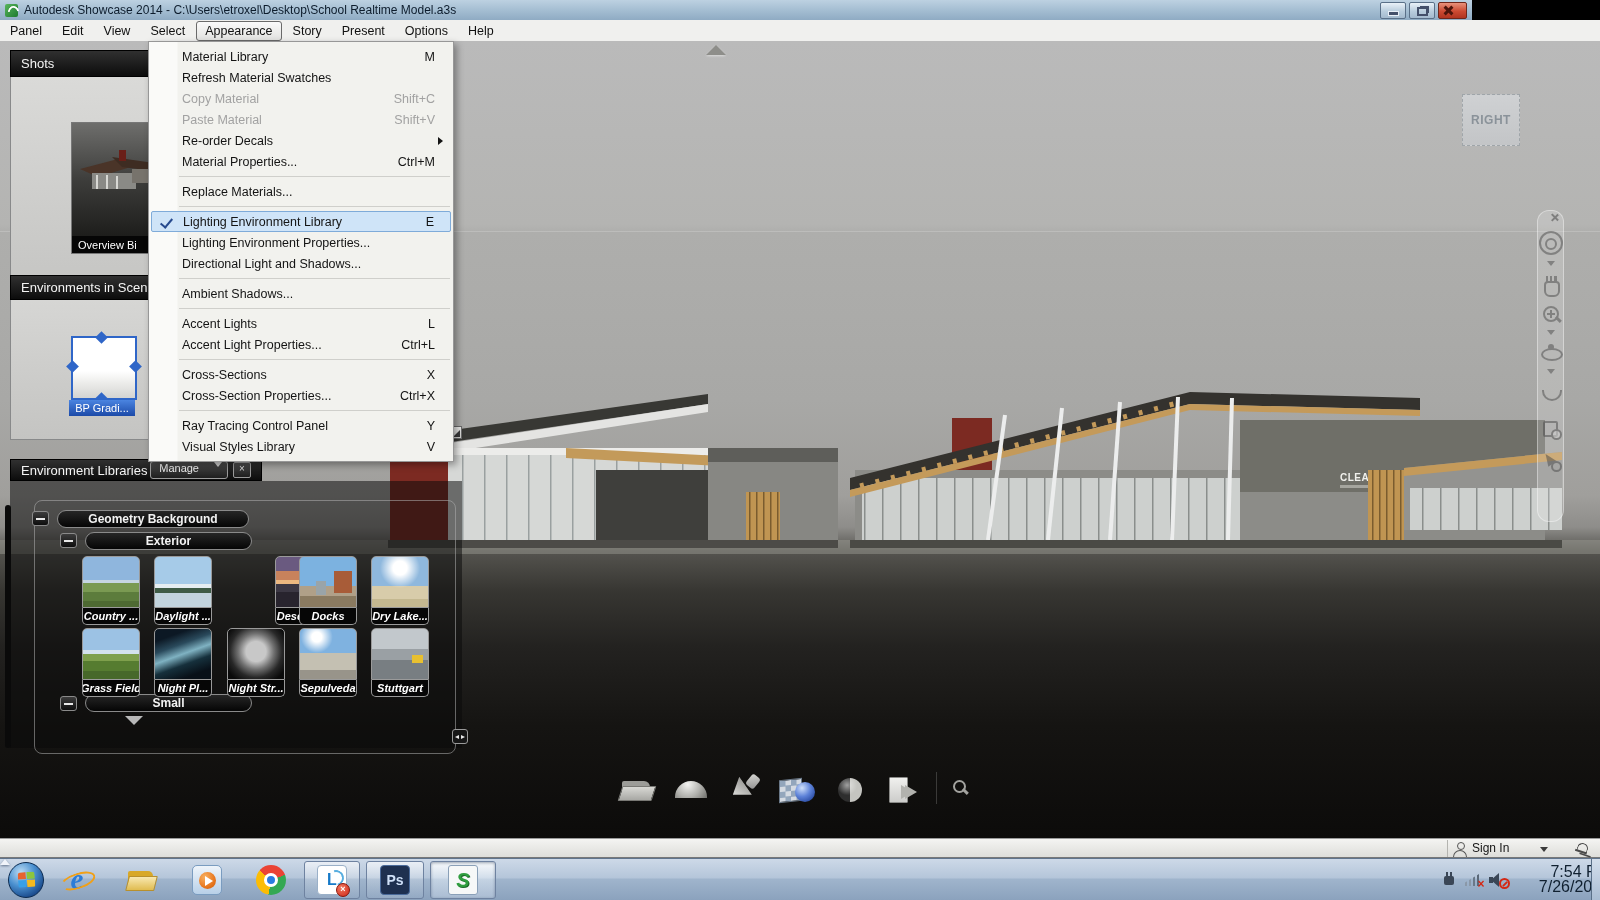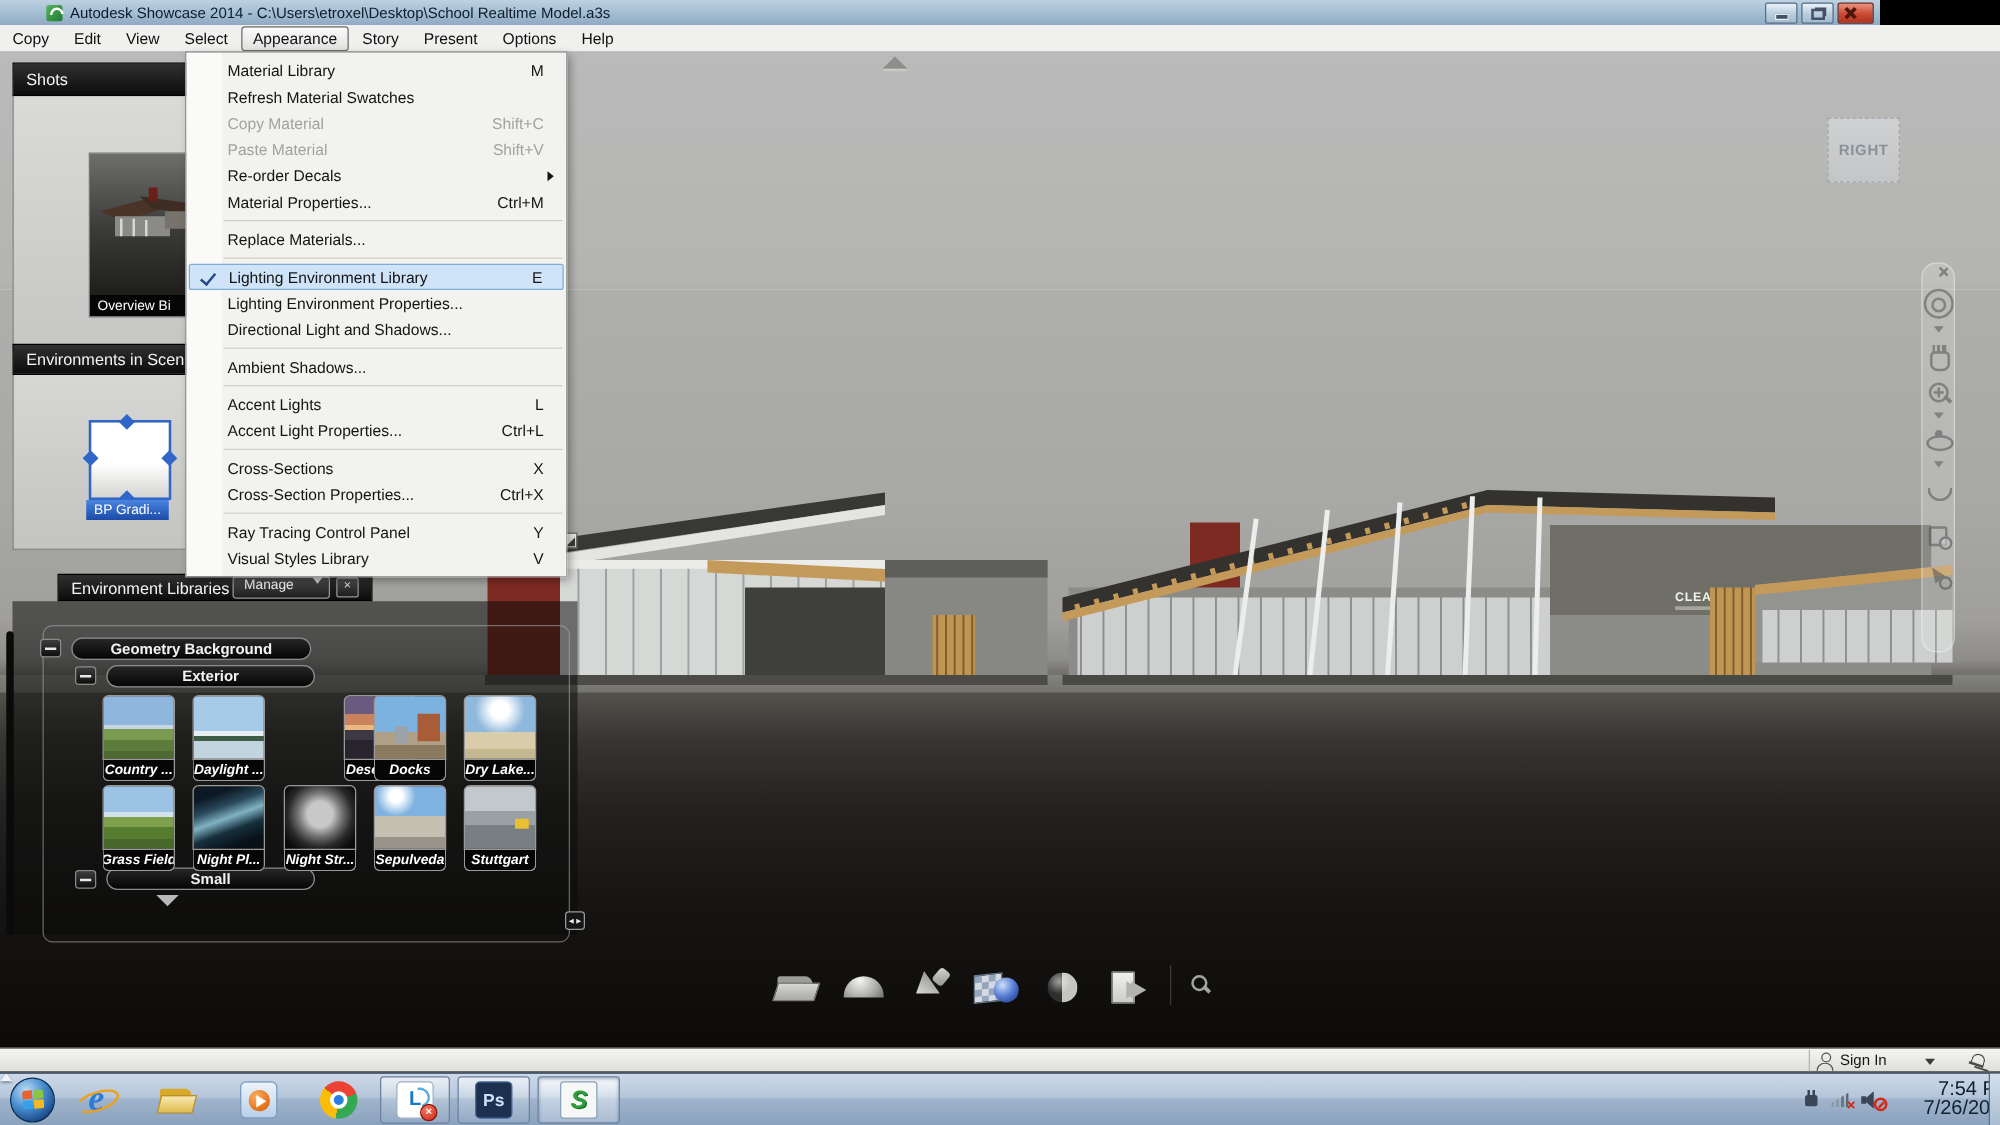--- a/index.html
+++ b/index.html
@@ -2,21 +2,21 @@
 <html><head>
 <meta charset="utf-8">
 <style>
   html,body{margin:0;padding:0;background:#000;}
   #app{position:relative;width:1600px;height:900px;overflow:hidden;
        font-family:"Liberation Sans","DejaVu Sans",sans-serif;
        -webkit-font-smoothing:antialiased;}
   
   #titlebar{position:absolute;left:0;top:0;width:1472px;height:20px;
     background:linear-gradient(180deg,#bdd1e1 0%,#a7c0d4 45%,#8fabc3 100%);
-    border-bottom:1px solid #6e8296;display:flex;align-items:center;padding-left:32px;}
+    border-bottom:1px solid #6e8296;display:flex;align-items:center;}
   #app-icon{width:13px;height:13px;margin:0 6px 0 5px;border-radius:2px;
     background:linear-gradient(135deg,#58b55e,#1e7a2e);position:relative;}
   #app-icon::after{content:"";position:absolute;left:3px;top:2px;width:7px;height:7px;
     border:2px solid #fff;border-color:#fff transparent transparent #fff;border-radius:50%;
     transform:rotate(40deg);}
   #title-text{font-size:12px;color:#0d1c2c;}
   #win-btns{position:absolute;right:5px;top:2px;display:flex;gap:3px;}
   .winbtn{width:24px;height:15px;border:1px solid #5a7088;border-radius:2px;position:relative;
     background:linear-gradient(180deg,#e9f1f8,#b9cddd 55%,#a4bace);}
   .winbtn.close{width:27px;background:linear-gradient(180deg,#e9927c,#cc4a32 55%,#b03420);border-color:#70261a;}
@@ -96,21 +96,21 @@
   #env-body::after{content:"";position:absolute;right:0;top:0;bottom:0;width:7px;
     background:linear-gradient(180deg,#f4f4f2,#dcdcda);border-left:1px solid #aaa;}
   #bp-thumb{position:absolute;left:60px;top:36px;width:62px;height:60px;border:2px solid #2f66c8;
     background:linear-gradient(180deg,#ffffff 0 55%,#ececea 75%,#d4d4d2);}
   .notch{position:absolute;width:9px;height:9px;background:#2f66c8;transform:rotate(45deg);}
   .notch.n{left:24px;top:-5px;} .notch.s{left:24px;bottom:-5px;} .notch.w{left:-5px;top:24px;} .notch.e{right:-5px;top:24px;}
   #bp-lbl{position:absolute;left:58px;top:100px;width:66px;height:16px;
     background:linear-gradient(180deg,#4a84e0,#1c4aa8);color:#fff;font-size:11px;
     display:flex;align-items:center;justify-content:center;white-space:nowrap;overflow:hidden;}
   
-  #lib-hdr{position:absolute;left:10px;top:459px;width:252px;height:22px;margin-left:36px;}
+  #lib-hdr{position:absolute;left:10px;top:459px;width:252px;height:22px;}
   #lib-title{flex:1;}
   #manage-btn{height:16px;padding:0 5px 0 8px;background:linear-gradient(180deg,#4c4c4c,#1e1e1e);
     border:1px solid #9a9a9a;border-radius:3px;color:#eee;font-size:11px;display:flex;align-items:flex-start;gap:15px;}
   #manage-btn .arr{width:0;height:0;border-left:4px solid transparent;border-right:4px solid transparent;border-top:5px solid #ccc;}
   #lib-close{width:16px;height:14px;margin-left:5px;background:linear-gradient(180deg,#4c4c4c,#1e1e1e);
     border:1px solid #9a9a9a;border-radius:2px;color:#ddd;font-size:10px;line-height:12px;text-align:center;}
   #lib-close::after{content:"×";}
   #lib-body{position:absolute;left:10px;top:481px;width:452px;height:267px;background:rgba(10,10,10,.52);}
   #lib-outline{position:absolute;left:34px;top:500px;width:420px;height:252px;border:1px solid rgba(175,175,175,.55);border-radius:8px;}
   #lib-scroll{position:absolute;left:5px;top:505px;width:6px;height:243px;background:#0a0a0a;border-radius:3px;}
@@ -282,21 +282,21 @@
     <span id="app-icon"></span>
     <span id="title-text">Autodesk Showcase 2014 - C:\Users\etroxel\Desktop\School Realtime Model.a3s</span>
     <span id="win-btns">
       <span class="winbtn min"></span>
       <span class="winbtn restore"></span>
       <span class="winbtn close"></span>
     </span>
   </div>
 
   <div id="menubar">
-      <div class="mb-item">Copy</div>
+      <div class="mb-item">Panel</div>
       <div class="mb-item">Edit</div>
       <div class="mb-item">View</div>
       <div class="mb-item">Select</div>
       <div class="mb-item active">Appearance</div>
       <div class="mb-item">Story</div>
       <div class="mb-item">Present</div>
       <div class="mb-item">Options</div>
       <div class="mb-item">Help</div>
     </div>
 

